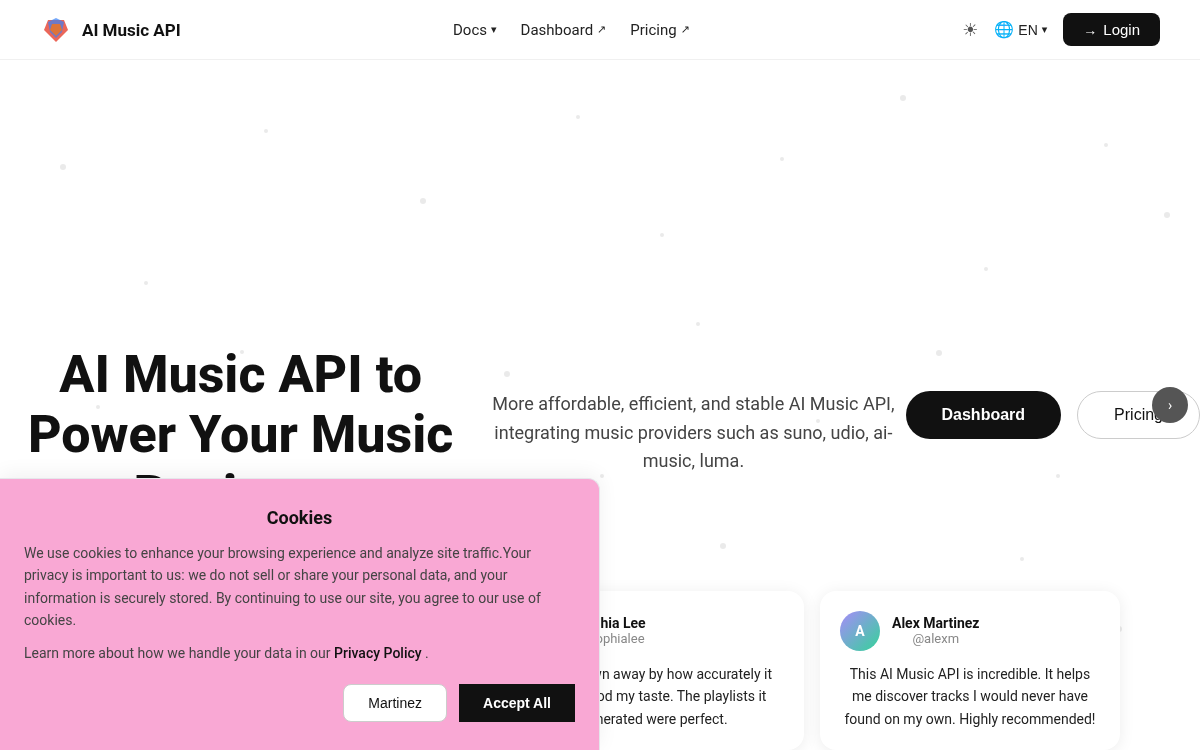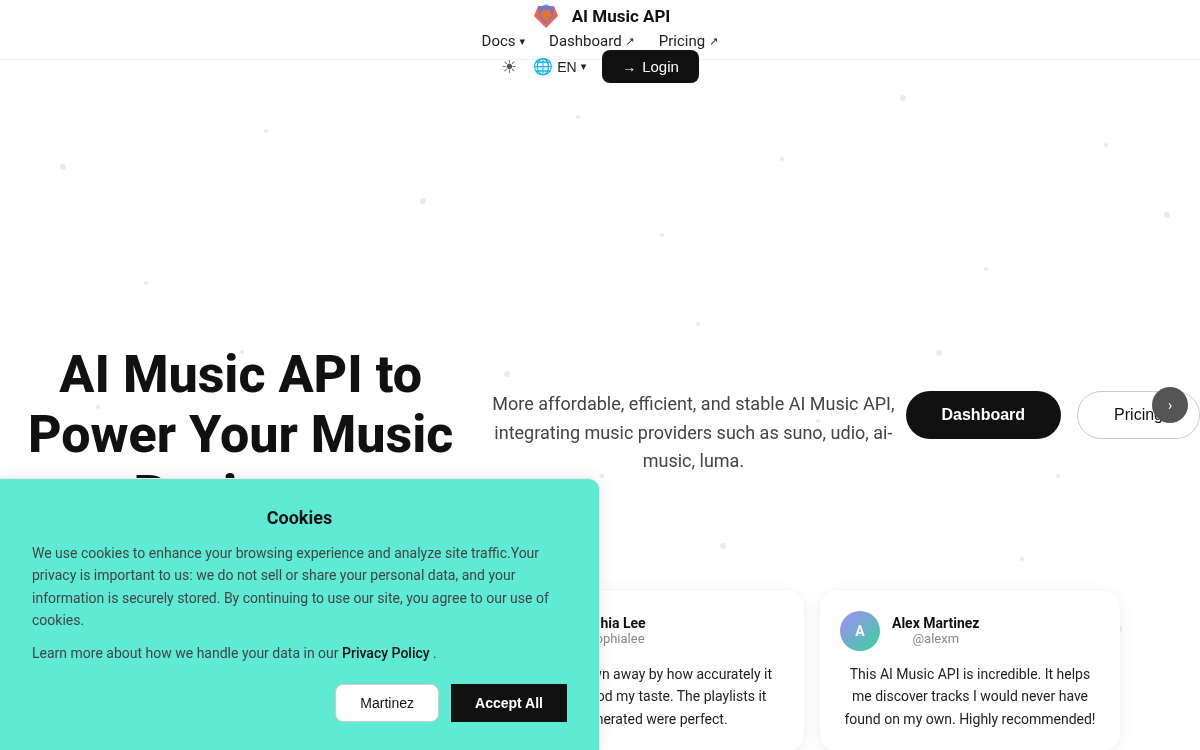--- a/index.html
+++ b/index.html
@@ -16,21 +16,20 @@
     nav {
       display: flex;
       align-items: center;
       justify-content: space-between;
       padding: 0 40px;
       height: 60px;
       border-bottom: 1px solid #f0f0f0;
       background: #fff;
       position: relative;
       z-index: 10;
-      flex-direction: column;
     }
     .nav-logo {
       display: flex;
       align-items: center;
       gap: 10px;
       font-weight: 700;
       font-size: 17px;
       color: #111;
     }
     .logo-icon {
@@ -206,25 +205,25 @@
       color: #222;
       line-height: 1.6;
     }
 
     
     .cookie-banner {
       position: absolute;
       bottom: 0;
       left: 0;
       width: 600px;
-      background: #5eead4;
+      background: #f9a8d4;
       border-top: 1px solid #e5e7eb;
       border-right: 1px solid #e5e7eb;
       border-radius: 0 12px 0 0;
-      padding: 28px 32px;
+      padding: 28px 24px;
       z-index: 100;
       box-shadow: 0 -4px 20px rgba(0,0,0,0.06);
     }
     .cookie-title {
       font-size: 18px;
       font-weight: 700;
       color: #111;
       margin-bottom: 14px;
       text-align: center;
     }

